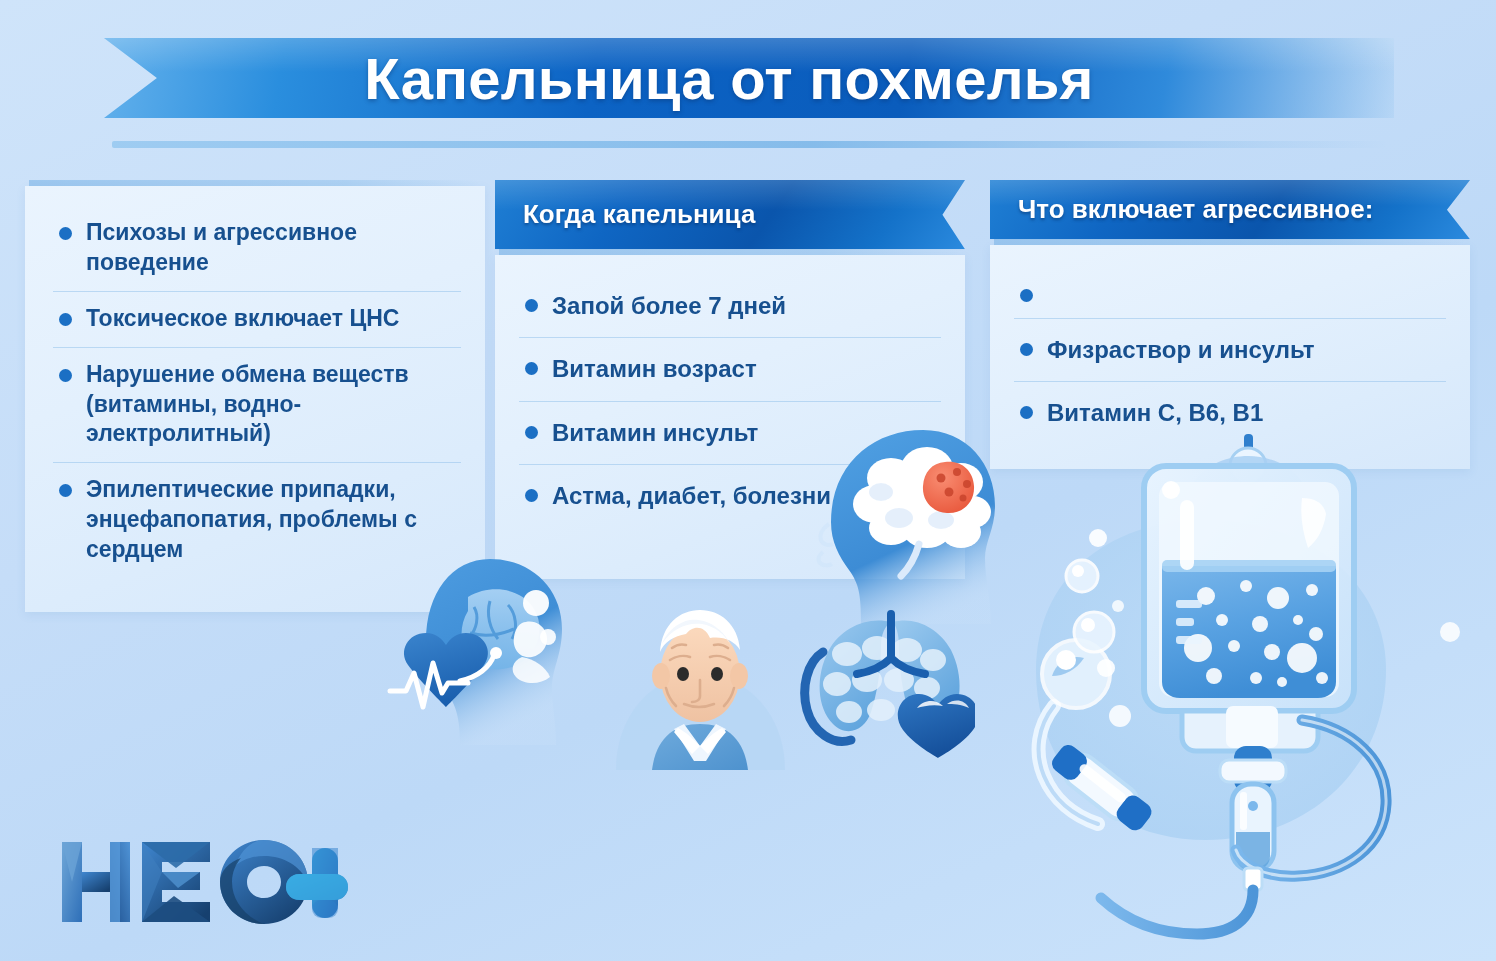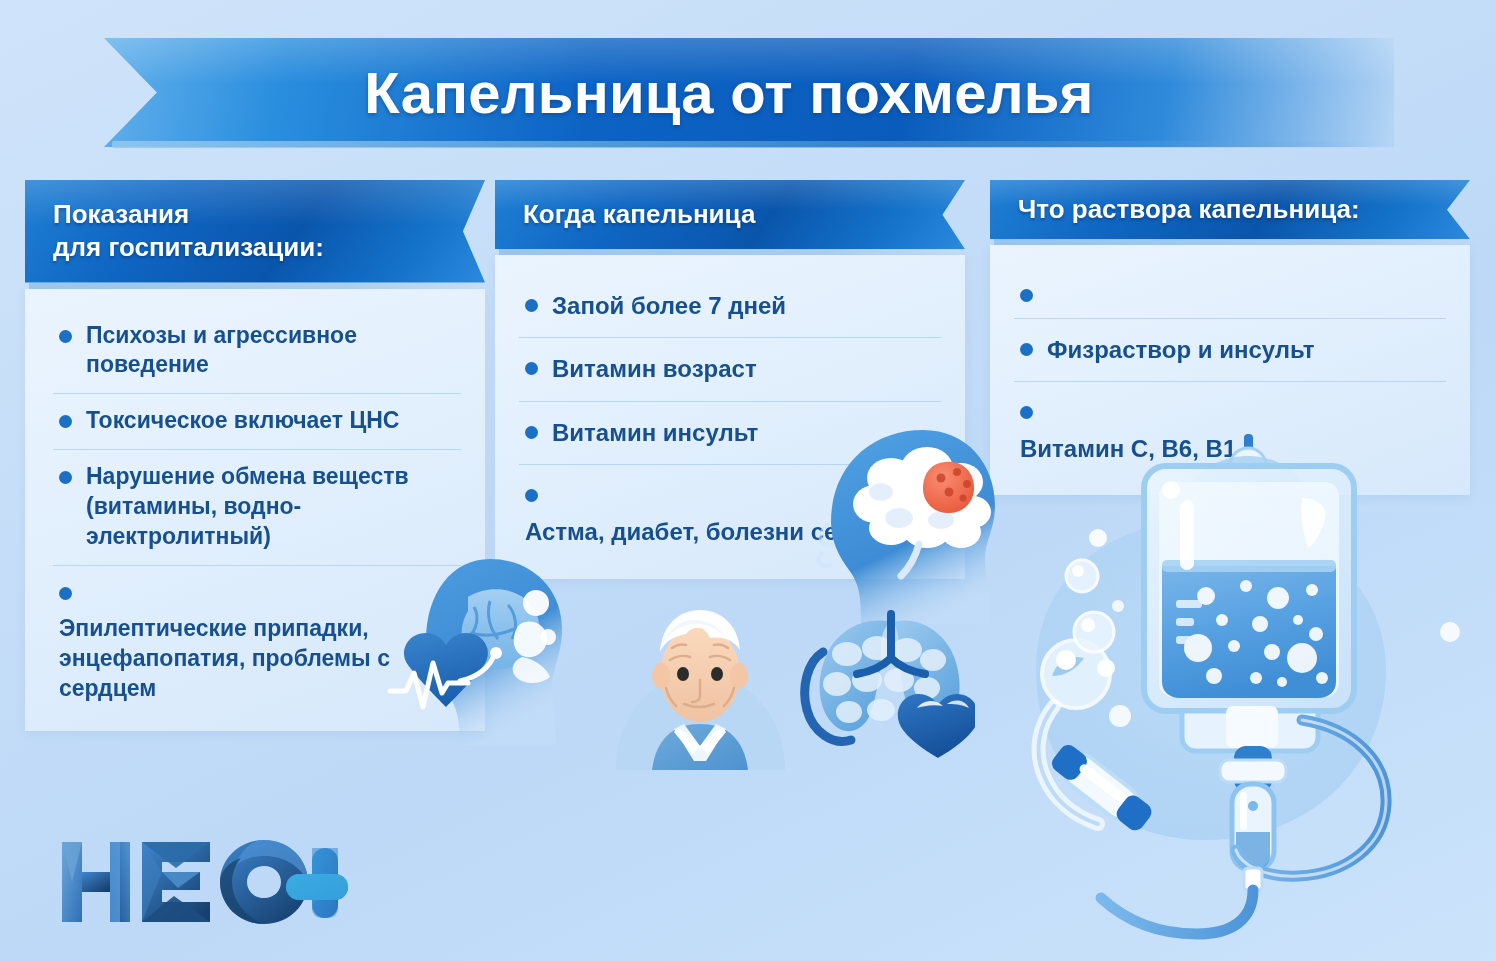--- a/index.html
+++ b/index.html
@@ -6,21 +6,21 @@
   html,body{margin:0;padding:0;}
   body{
     width:1496px;height:961px;overflow:hidden;position:relative;
     font-family:"Liberation Sans","DejaVu Sans",sans-serif;
     background:linear-gradient(155deg,#cfe4fa 0%,#c5ddf8 35%,#bdd9f7 60%,#cbe3fb 100%);
   }
   .stage{position:absolute;inset:0;}
 
   
   .title-banner{
-    position:absolute;left:104px;top:38px;width:1290px;height:109px;
+    position:absolute;left:104px;top:38px;width:1290px;height:80px;
     background:linear-gradient(100deg,#63b1ec 0%,#2a8ede 14%,#0c63c4 38%,#0a5cbc 62%,#2f8adb 82%,rgba(120,184,235,0.15) 100%);
     -webkit-clip-path:polygon(0 0,100% 0,100% 100%,0 100%,4.1% 50%);
     clip-path:polygon(0 0,100% 0,100% 100%,0 100%,4.1% 50%);
     display:flex;align-items:center;justify-content:center;
     box-shadow:0 4px 10px rgba(20,80,150,.18);
   }
   .title-banner .sheen{
     position:absolute;left:0;right:0;top:0;height:42%;
     background:linear-gradient(180deg,rgba(255,255,255,.20),rgba(255,255,255,0));
     pointer-events:none;
@@ -70,21 +70,21 @@
   .col-1 .panel{min-height:392px;padding-left:28px;}
   .col-2 .panel{min-height:290px;}
   .col-3 .panel{min-height:190px;}
 
   ul.items{list-style:none;margin:0;padding:0;}
   ul.items li{
     display:flex;align-items:flex-start;gap:14px;
     padding:14px 4px 16px 6px;
     border-bottom:1px solid rgba(150,195,235,.55);
   }
-  ul.items li:last-child{border-bottom:none;flex-direction:column;}
+  ul.items li:last-child{border-bottom:none;}
   .bullet{
     flex:0 0 auto;width:13px;height:13px;border-radius:50%;
     background:#1b6fc4;margin-top:9px;
   }
   .item-text{
     color:#17508f;font-weight:bold;font-size:23px;line-height:1.3;
   }
   .col-2 .item-text,.col-3 .item-text{font-size:24px;}
   .col-1 ul.items li{padding:12px 4px 13px 6px;}
   .col-2 ul.items li{padding:15px 4px 16px 6px;}
@@ -106,25 +106,20 @@
 
 <div class="stage">
 
   <div class="title-banner">
     <div class="sheen"></div>
     <div class="title-text">Капельница от похмелья</div>
   </div>
   <div class="banner-underline"></div>
 
   <div class="col col-1">
-    <div class="ribbon">
-      <div class="gloss"></div>
-      <div>Показания</div>
-      <div>для госпитализации:</div>
-    </div>
     <div class="ribbon-shadow"></div>
     <div class="panel">
       <ul class="items">
         <li>
           <span class="bullet"></span>
           <span class="item-text">Психозы и агрессивное поведение</span>
         </li>
         <li>
           <span class="bullet"></span>
           <span class="item-text">Токсическое включает ЦНС</span>
@@ -165,21 +160,21 @@
           <span class="bullet"></span>
           <span class="item-text">Астма, диабет, болезни сердца</span>
         </li>
       </ul>
     </div>
   </div>
 
   <div class="col col-3">
     <div class="ribbon" style="padding-top:13px;padding-bottom:13px;">
       <div class="gloss"></div>
-      <div>Что раствора капельница:</div>
+      <div>Что включает агрессивное:</div>
     </div>
     <div class="ribbon-shadow"></div>
     <div class="panel">
       <ul class="items">
         <li>
           <span class="bullet"></span>
         </li>
         <li>
           <span class="bullet"></span>
           <span class="item-text">Физраствор и инсульт</span>

